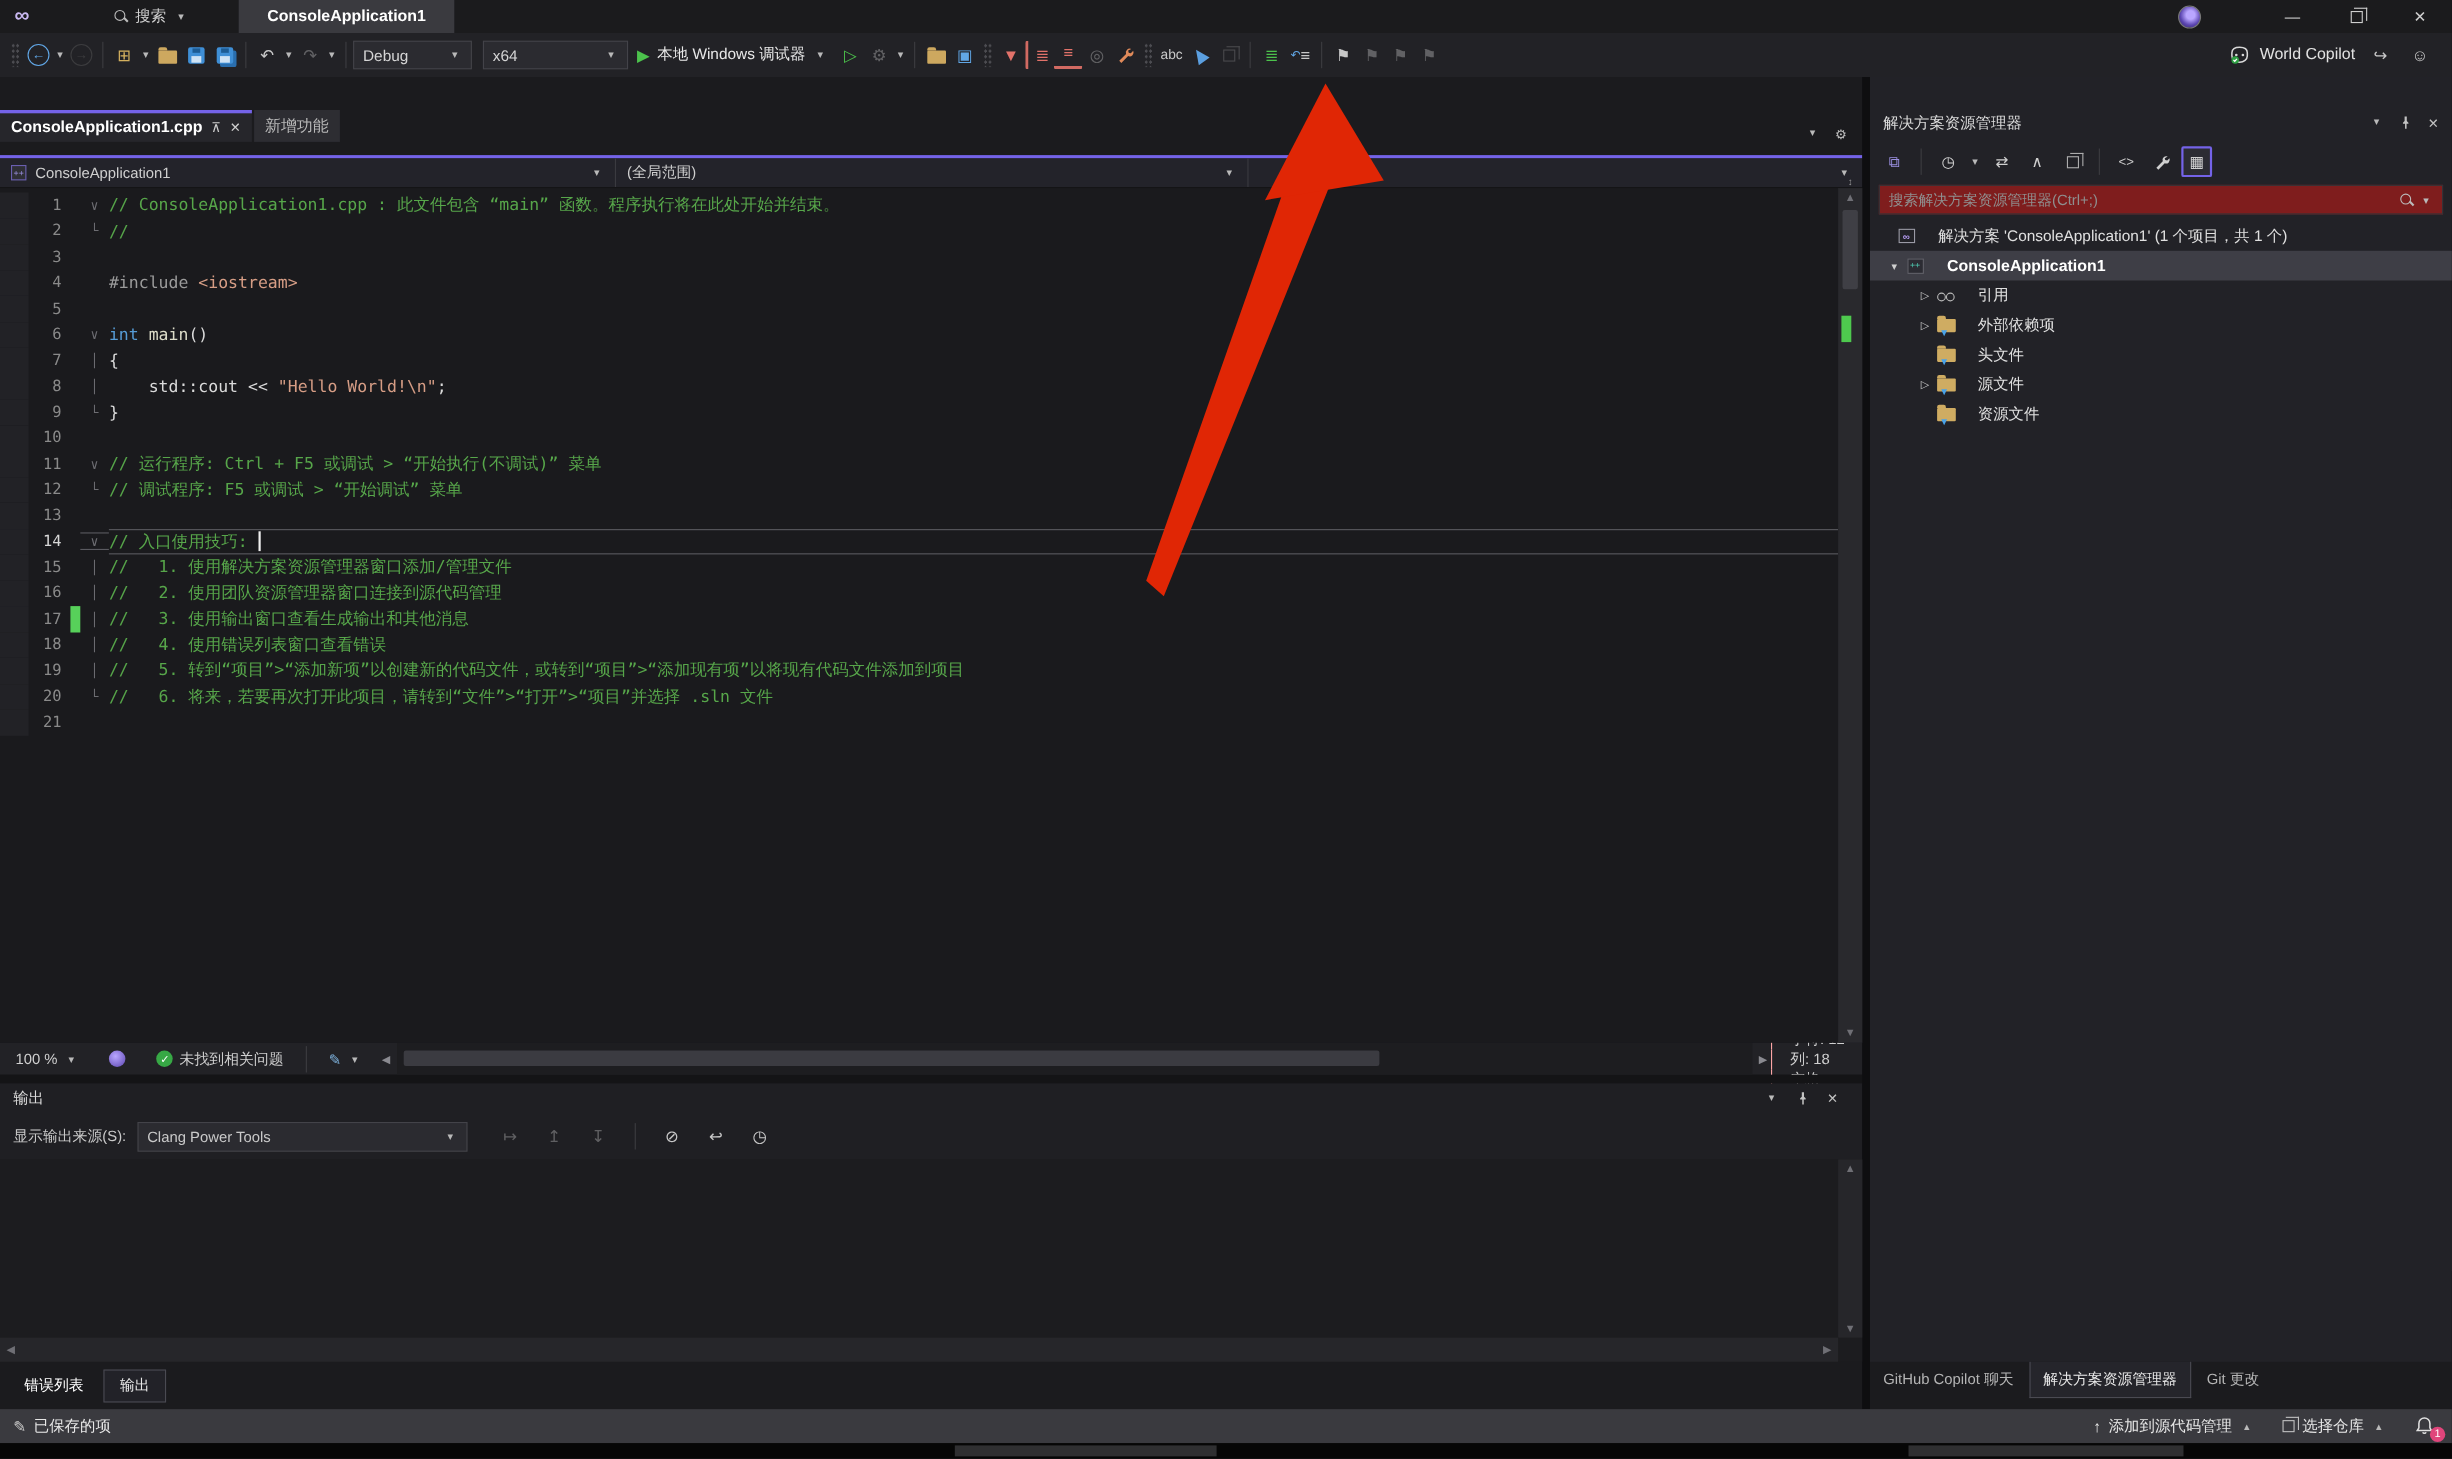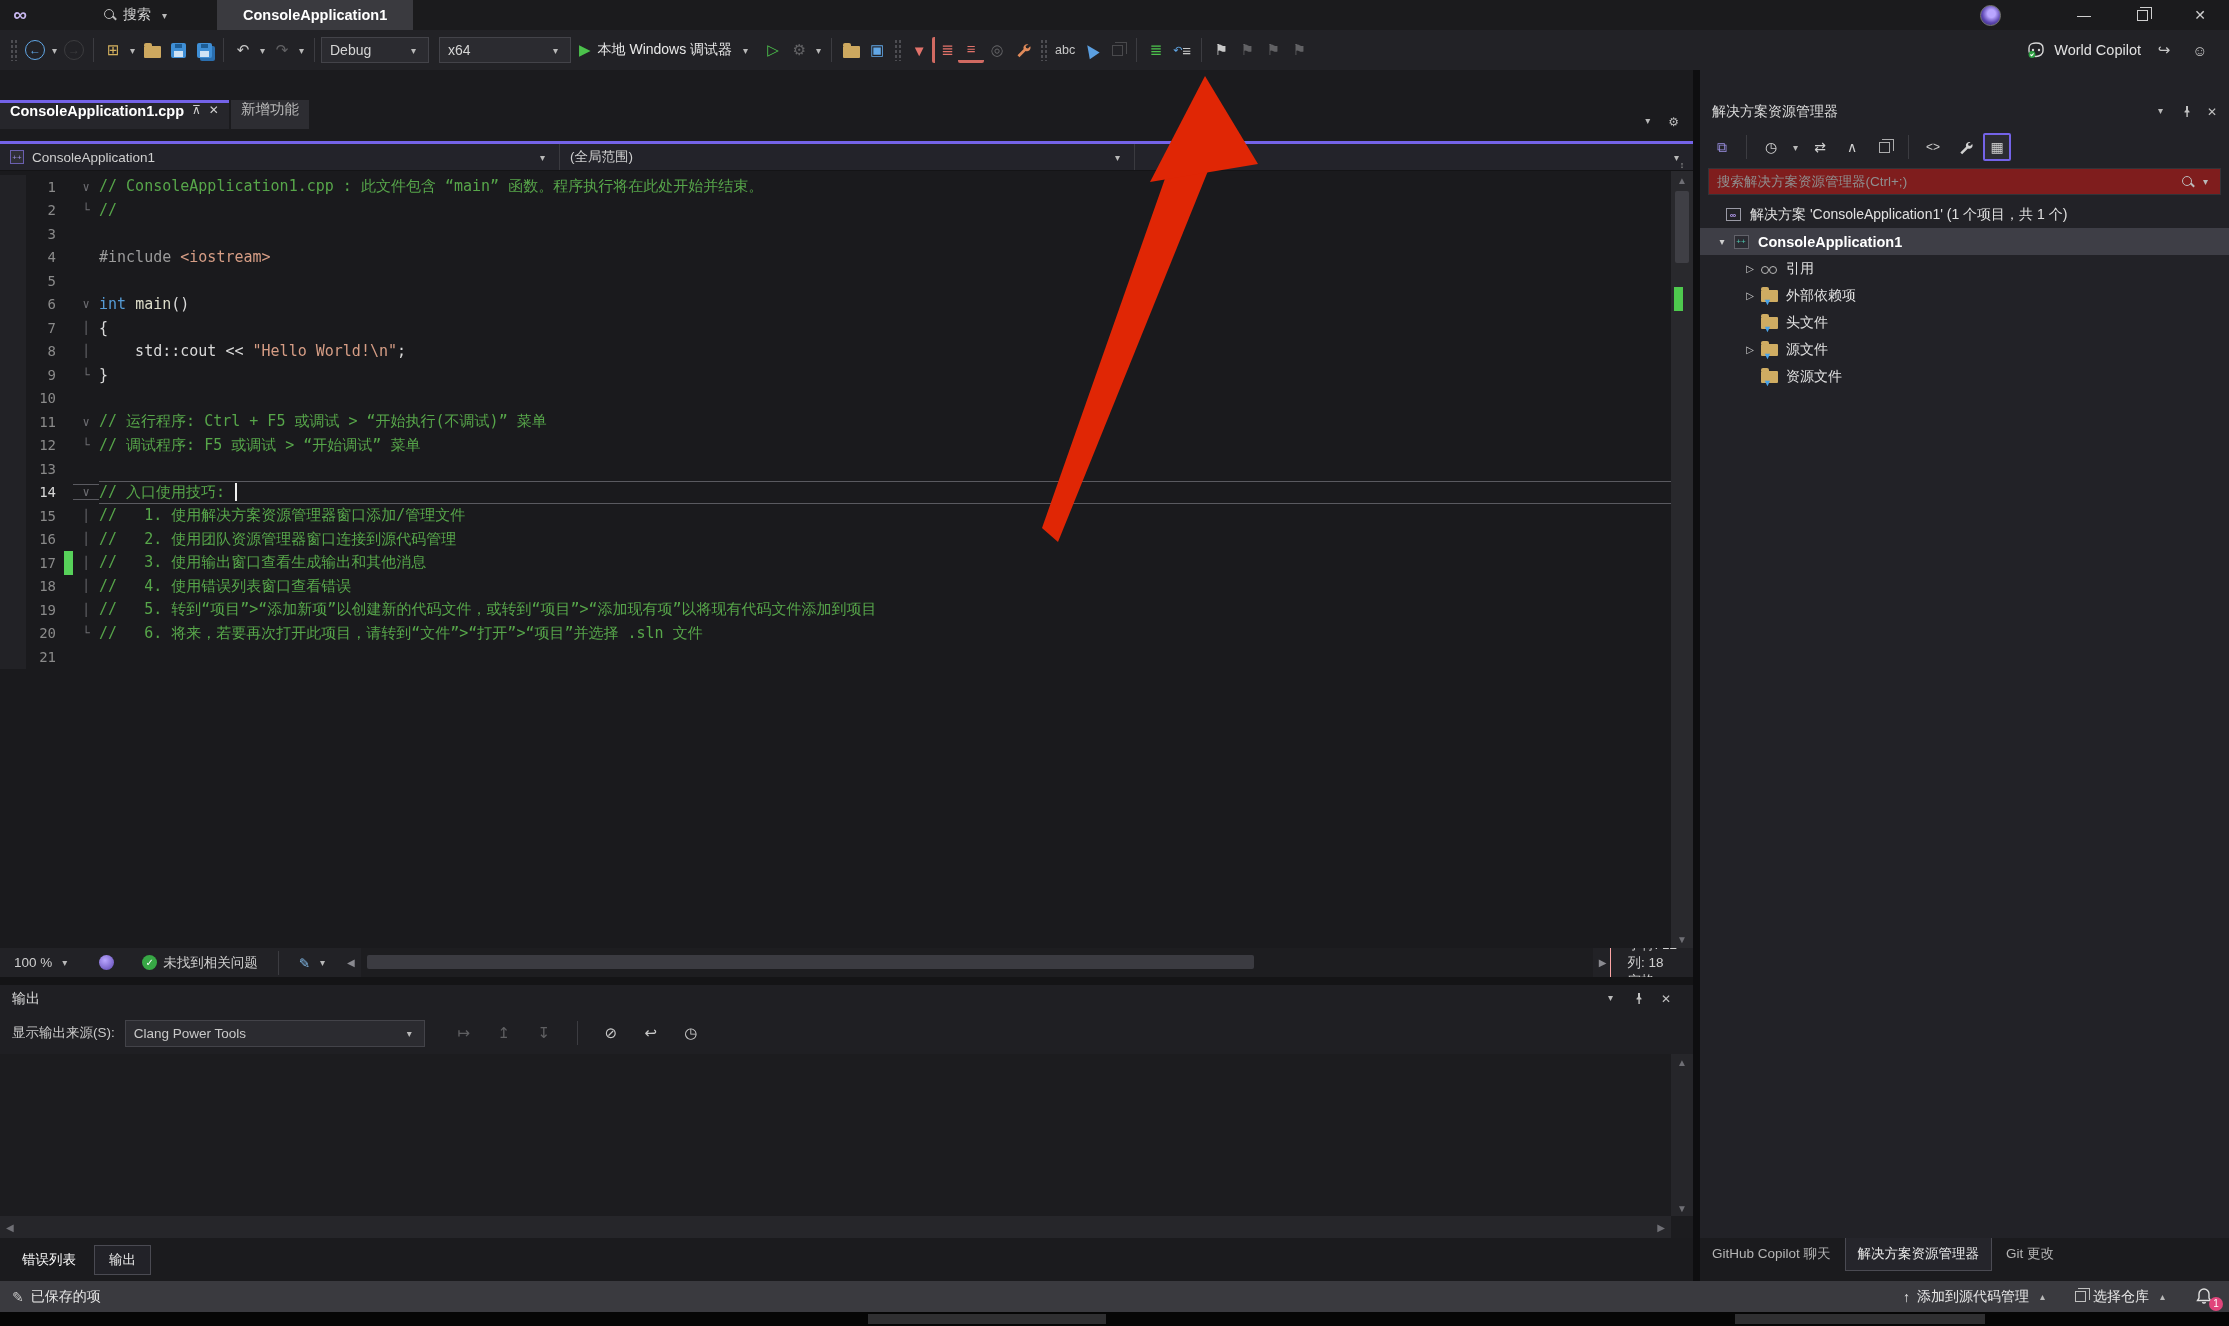--- a/index.html
+++ b/index.html
@@ -50,21 +50,21 @@
 
   
   .workspace{flex:1;display:flex;min-height:0}
   .editor-col{width:1693px;display:flex;flex-direction:column;background:#1b1b1e}
   .divider-v{width:7px;background:#0e0e10}
   .se-col{flex:1;display:flex;flex-direction:column;background:#222227}
 
   
   .tab-gap{height:30px}
   .tabstrip{height:29px;display:flex;align-items:flex-end}
-  .tab{height:29px;display:flex;padding:0 10px;font-size:14.5px;gap:8px}
+  .tab{height:29px;display:flex;align-items:center;padding:0 10px;font-size:14.5px;gap:8px}
   .tab.active{background:#26262b;border-top:3px solid #7463e8;color:#fff;font-weight:bold}
   .tab.inactive{background:#2d2d32;color:#b9b9b9;margin-left:2px}
   .tab .ticon{font-size:12px;color:#cfcfcf;font-weight:normal}
   .tabstrip-right{margin-left:auto;display:flex;gap:14px;padding:0 14px;color:#bbb;font-size:12px}
   .purple-line{height:3px;background:#7463e8;margin-top:12px}
   
   .navbar{height:27px;display:flex;background:#23232a;border-bottom:1px solid #141416;font-size:13.5px;color:#cfcfcf}
   .nav-sec{display:flex;align-items:center;gap:8px;padding:0 10px;border-right:1px solid #3a3a40}
   .nav-sec .dd{margin-left:auto}
   .nav-proj{width:560px}
@@ -126,21 +126,21 @@
   .se-head .hicons{margin-left:auto;display:flex;gap:14px;color:#c2c2c2;font-size:12px}
   .se-toolbar{height:38px;display:flex;align-items:center;gap:4px;padding:0 8px;color:#cfcfcf}
   .sei{min-width:28px;height:28px;display:inline-flex;align-items:center;justify-content:center;font-size:14px;border-radius:2px}
   .sei.hl{border:2px solid #7463e8;background:#2c2c33}
   .se-search{height:27px;margin:2px 8px 6px 8px;background:#7f1d1d;border:1px solid #333338;display:flex;align-items:center;padding:0 8px;color:#8f8f8f;font-size:13.5px}
   .se-search .right{margin-left:auto;display:flex;align-items:center;gap:5px}
   .se-tree{flex:1;overflow:hidden;font-size:14px}
   .trow{height:27px;display:flex;align-items:center;color:#e0e0e0;white-space:nowrap}
   .trow.selected{background:#3e3e46;color:#fff}
   .trow .exp{width:16px;text-align:center;color:#cfcfcf;font-size:10px;flex:none}
-  .trow .lbl{margin-left:8px}
+  .trow .lbl{margin-left:20px}
   .trow.bold .lbl{font-weight:bold;font-size:14.5px}
   .tico{width:18px;height:16px;position:relative;flex:none;display:inline-flex;align-items:center;justify-content:center;margin-left:2px}
   .ico-folder{width:17px;height:12px;background:#cfac62;border-radius:1px;position:relative}
   .ico-folder::before{content:"";position:absolute;top:-3px;left:0;width:8px;height:3px;background:#cfac62;border-radius:2px 2px 0 0}
   .ico-funnel{position:absolute;left:3px;bottom:-3px;color:#4aa3e8;font-size:9px}
   .ico-sol{width:15px;height:13px;border:1.5px solid #9a9aa5;display:flex;align-items:center;justify-content:center;font-size:9px;color:#b49af0;font-weight:bold}
   .ico-proj{width:15px;height:14px;background:#2c2c33;border:1px solid #62626a;color:#4ec9b0;font-size:8px;display:flex;align-items:center;justify-content:center}
   .ico-ref{position:relative;width:16px;height:8px}
   .ico-ref::before,.ico-ref::after{content:"";position:absolute;top:1px;width:6px;height:6px;border:1.4px solid #b9b9b9;border-radius:50%}
   .ico-ref::before{left:0}.ico-ref::after{right:0}

